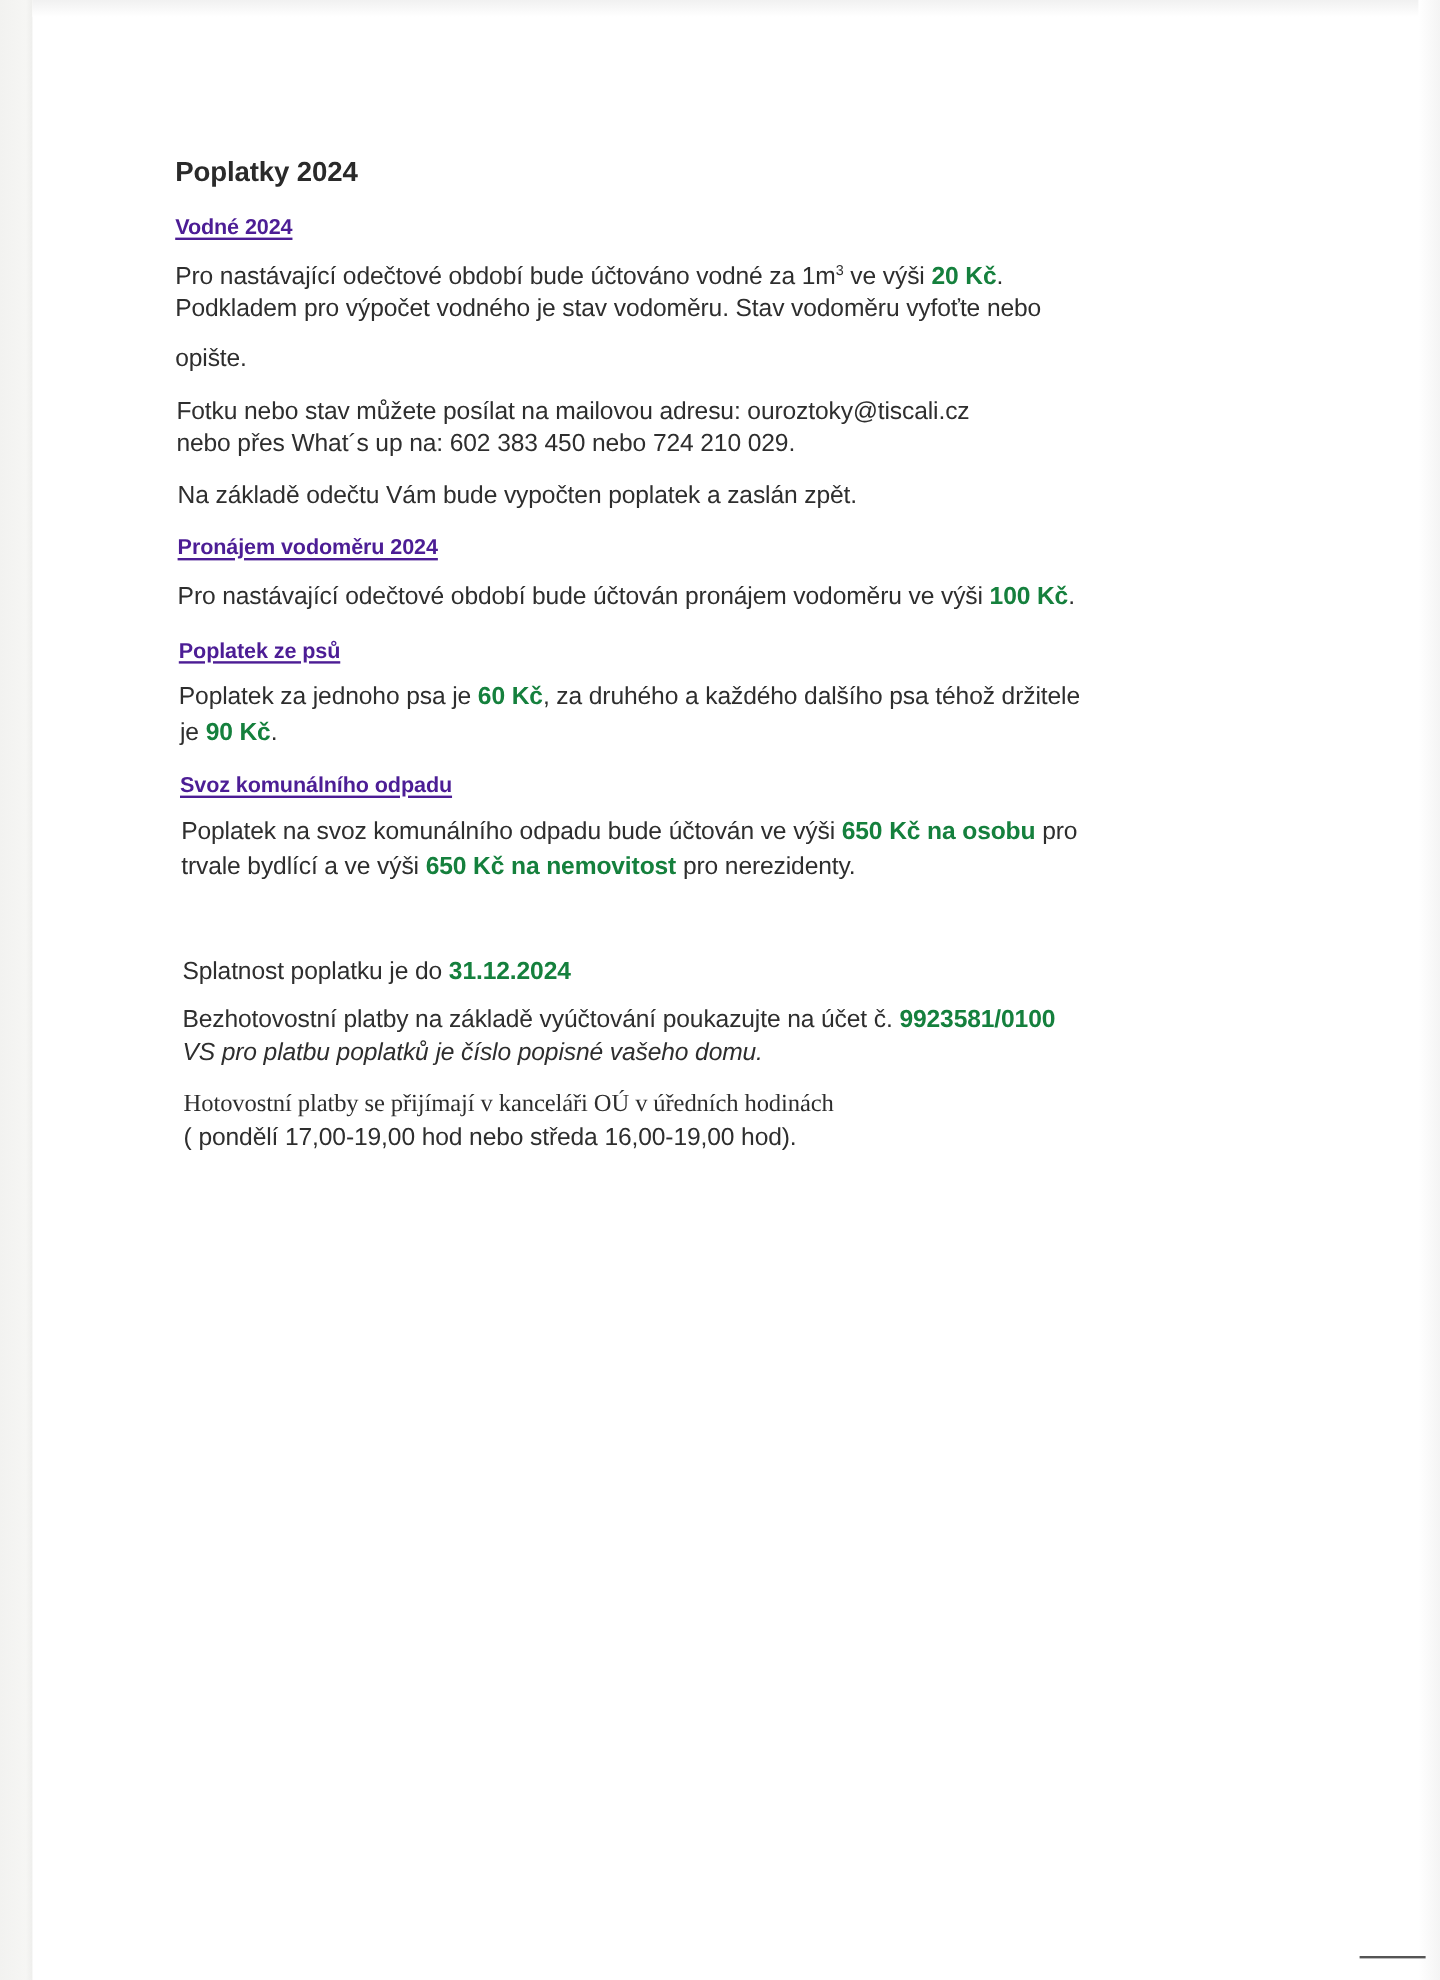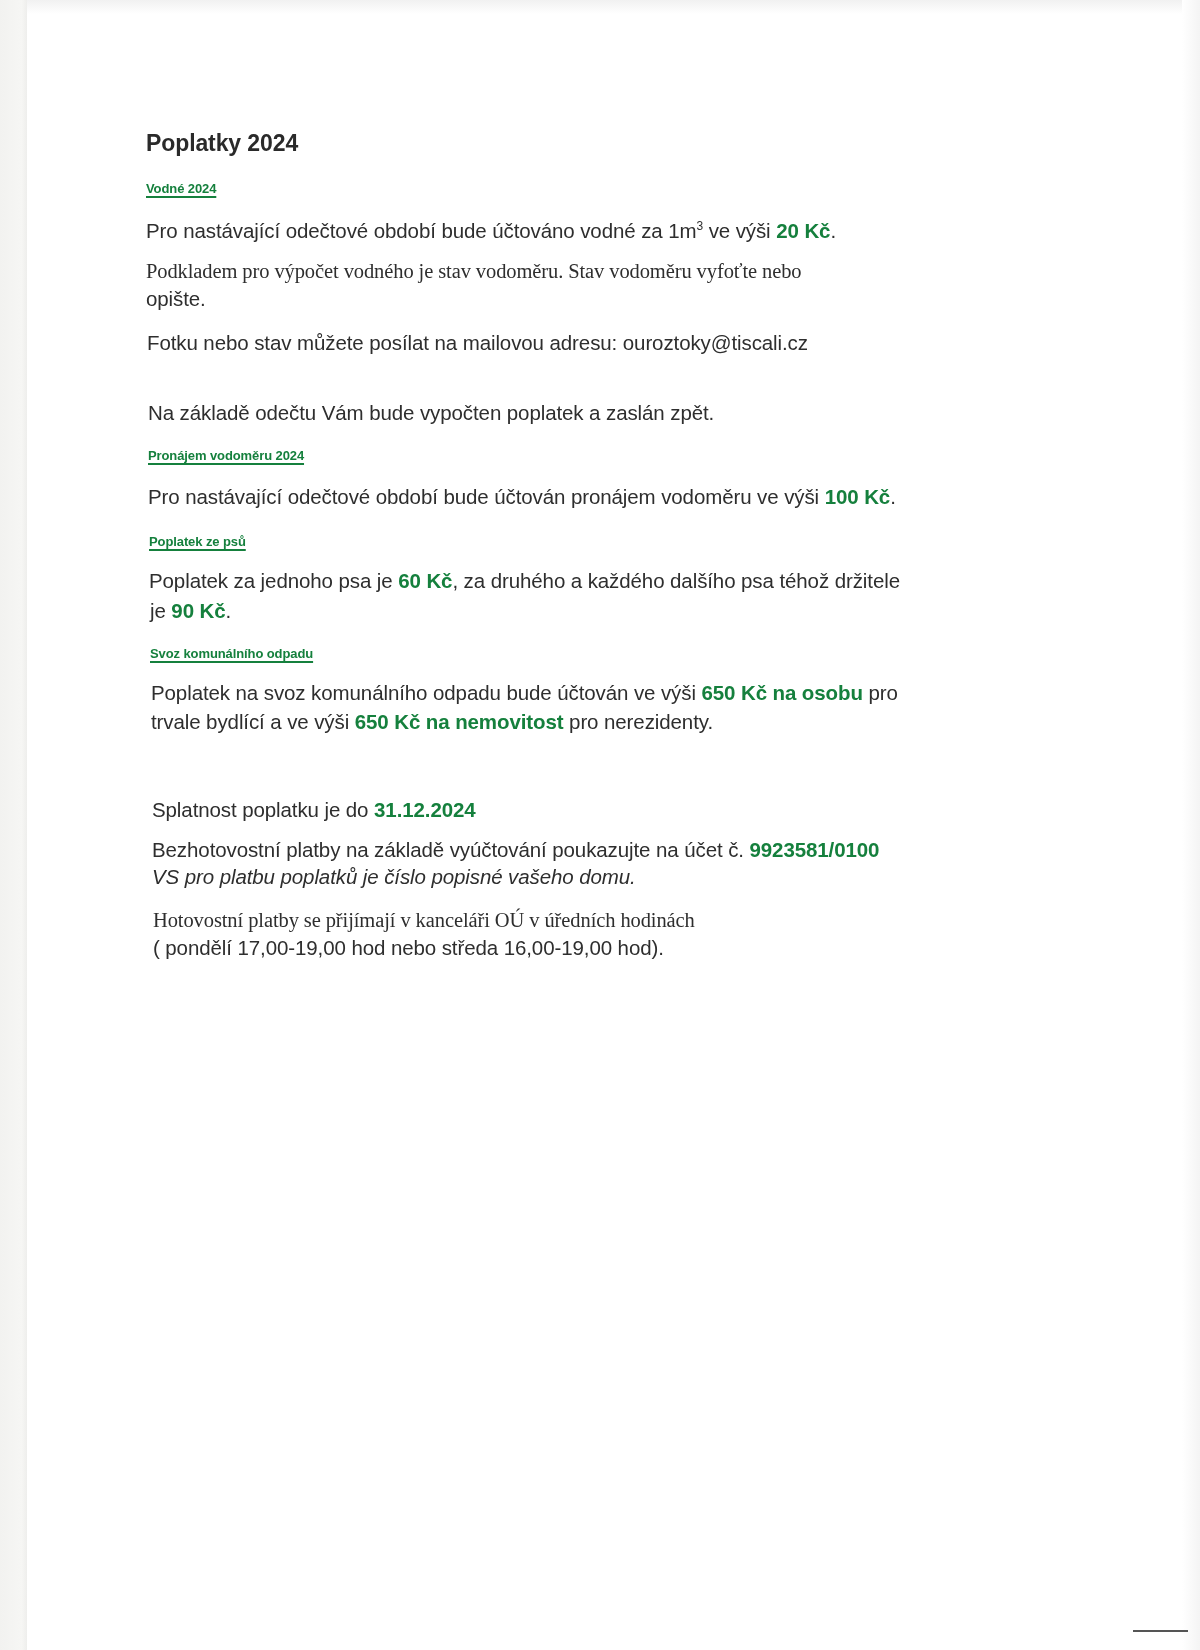--- a/index.html
+++ b/index.html
@@ -51,26 +51,26 @@
       line-height: 26px;
       letter-spacing: -0.1px;
       color: #2e2e2e;
     }
     .title {
       font-size: 23px;
       font-weight: bold;
       color: #2a2a2a;
     }
     .heading {
-      font-size: 13px;
+      font-size: 18px;
       font-weight: bold;
       text-decoration: underline;
       text-underline-offset: 3px;
       text-decoration-thickness: 2px;
-      color: #15803d;
+      color: #4c1d95;
     }
     b { font-weight: bold; color: #15803d; }
     i { }
     sup { font-size: 12px; vertical-align: 8px; line-height: 0; }
   </style>
 </head>
 <body>
 
 <div class="scan-edge-left"></div>
 <div class="scan-edge-top"></div>
@@ -78,24 +78,25 @@
 <div class="corner-mark"></div>
 
 <div class="doc">
 
   <div class="line title" style="left:146px; top:130px;">Poplatky 2024</div>
 
   <div class="line heading" style="left:146px; top:176px;">Vodné 2024</div>
 
   <div class="line" style="left:146px; top:218px;"><span>Pro nastávající odečtové období bude účtováno vodné za 1m</span><sup>3</sup><span> ve výši </span><b>20 Kč</b><span>.</span></div>
 
-  <div class="line" style="left:146px; top:258px;font-family:Liberation Serif, serif;">Podkladem pro výpočet vodného je stav vodoměru. Stav vodoměru vyfoťte nebo</div>
+  <div class="line" style="left:146px; top:244px;">Podkladem pro výpočet vodného je stav vodoměru. Stav vodoměru vyfoťte nebo</div>
   <div class="line" style="left:146px; top:286px;">opište.</div>
 
   <div class="line" style="left:147px; top:330px;">Fotku nebo stav můžete posílat na mailovou adresu: ouroztoky@tiscali.cz</div>
+  <div class="line" style="left:147px; top:357px;">nebo přes What´s up na: 602 383 450 nebo 724 210 029.</div>
 
   <div class="line" style="left:148px; top:400px;">Na základě odečtu Vám bude vypočten poplatek a zaslán zpět.</div>
 
   <div class="line heading" style="left:148px; top:443px;">Pronájem vodoměru 2024</div>
 
   <div class="line" style="left:148px; top:484px;"><span>Pro nastávající odečtové období bude účtován pronájem vodoměru ve výši </span><b>100 Kč</b><span>.</span></div>
 
   <div class="line heading" style="left:149px; top:529px;">Poplatek ze psů</div>
 
   <div class="line" style="left:149px; top:568px;"><span>Poplatek za jednoho psa je </span><b>60 Kč</b><span>, za druhého a každého dalšího psa téhož držitele</span></div>

